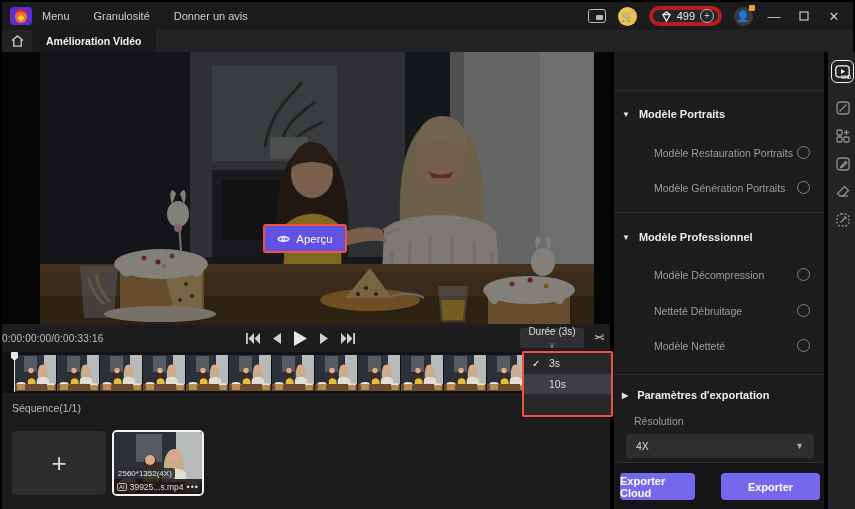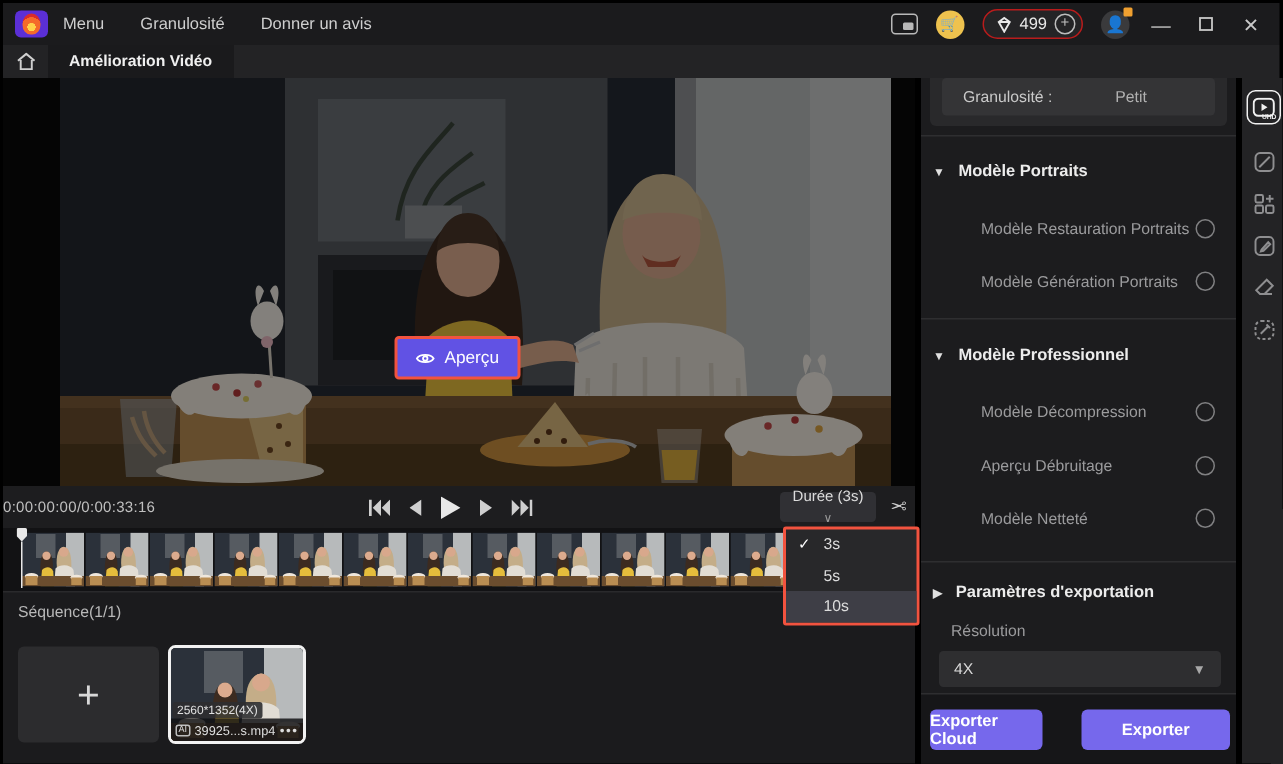--- a/index.html
+++ b/index.html
@@ -8,21 +8,21 @@
 
   
   .titlebar { position:absolute; left:0; top:0; width:851px; height:28px; background:#1b1b1d; display:flex; align-items:center; }
   .logo { width:22px; height:18px; margin:0 10px 0 8px; border-radius:4px; background:#5b2fd6; position:relative; overflow:hidden; }
   .logo .flame { position:absolute; left:5px; top:2px; width:12px; height:14px; border-radius:50% 50% 45% 45%; background:radial-gradient(circle at 50% 65%, #ffd24a 0 25%, #f56a2a 26% 60%, #d92b2b 61% 100%); }
   .menu-item { color:#cfcfcf; font-size:11px; margin-right:24px; cursor:default; }
   .tb-right { margin-left:auto; display:flex; align-items:center; gap:12px; padding-right:10px; }
   .miniplayer { width:18px; height:14px; border:1.5px solid #b9b9b9; border-radius:3px; position:relative; }
   .miniplayer::after { content:""; position:absolute; right:2px; bottom:2px; width:7px; height:5px; background:#b9b9b9; border-radius:1px; }
   .store { width:19px; height:19px; border-radius:50%; background:#eec24e; display:flex; align-items:center; justify-content:center; color:#fff; font-size:10px; }
-  .coinpill { height:20px; border:1px solid #b91c1c; background:#242426; border-radius:11px; display:flex; align-items:center; gap:5px; padding:0 4px 0 8px; }
+  .coinpill { height:20px; border:4px solid #b91c1c; background:#242426; border-radius:11px; display:flex; align-items:center; gap:5px; padding:0 4px 0 8px; }
   .coinpill .diamond { width:11px; height:11px; fill:none; stroke:#e8e8e8; stroke-width:1.4; }
   .coinpill .amount { color:#e8e8e8; font-size:11px; }
   .pluscircle { width:14px; height:14px; border:1.3px solid #bdbdbd; border-radius:50%; color:#bdbdbd; font-size:10px; line-height:11px; text-align:center; }
   .avatar { width:19px; height:19px; border-radius:50%; background:#3a3a3c; position:relative; display:flex; align-items:center; justify-content:center; color:#e8a33c; font-size:11px; }
   .avatar .badge { position:absolute; right:-2px; top:-2px; width:6px; height:6px; background:#f0a030; border-radius:1px; }
   .winbtn { color:#c9c9c9; font-size:13px; width:18px; text-align:center; }
   .winbtn svg { display:block; margin:0 auto; }
 
   
   .tabbar { position:absolute; left:0; top:28px; width:851px; height:22px; background:#232325; display:flex; align-items:center; }
@@ -526,37 +526,27 @@
         <span class="clip-more">•••</span>
       </div>
     </div>
   </div>
 
   <div class="dur-menu">
     <div class="dur-row">
       <span class="check">✓</span>
       <span>3s</span>
     </div>
-    <div class="dur-row">
-      <span class="spacer"></span>
-      <span>5s</span>
-    </div>
     <div class="dur-row hl">
       <span class="spacer"></span>
       <span>10s</span>
     </div>
   </div>
 
   <div class="panel">
-    <div class="gran-wrap">
-      <div class="gran-row">
-        <span class="gran-label">Granulosité :</span>
-        <span class="gran-value">Petit</span>
-      </div>
-    </div>
     <div class="p-divider" style="top:38px"></div>
 
     <div class="sec-header" style="top:56px">
       <span class="tri">▼</span>
       <span>Modèle Portraits</span>
     </div>
     <div class="opt-row" style="top:94px">
       <span>Modèle Restauration Portraits</span>
       <span class="radio"></span>
     </div>
@@ -568,21 +558,21 @@
 
     <div class="sec-header" style="top:179px">
       <span class="tri">▼</span>
       <span>Modèle Professionnel</span>
     </div>
     <div class="opt-row" style="top:216px">
       <span>Modèle Décompression</span>
       <span class="radio"></span>
     </div>
     <div class="opt-row" style="top:252px">
-      <span>Aperçu Débruitage</span>
+      <span>Netteté Débruitage</span>
       <span class="radio"></span>
     </div>
     <div class="opt-row" style="top:287px">
       <span>Modèle Netteté</span>
       <span class="radio"></span>
     </div>
     <div class="p-divider" style="top:322px"></div>
 
     <div class="sec-header" style="top:337px">
       <span class="tri">▶</span>

